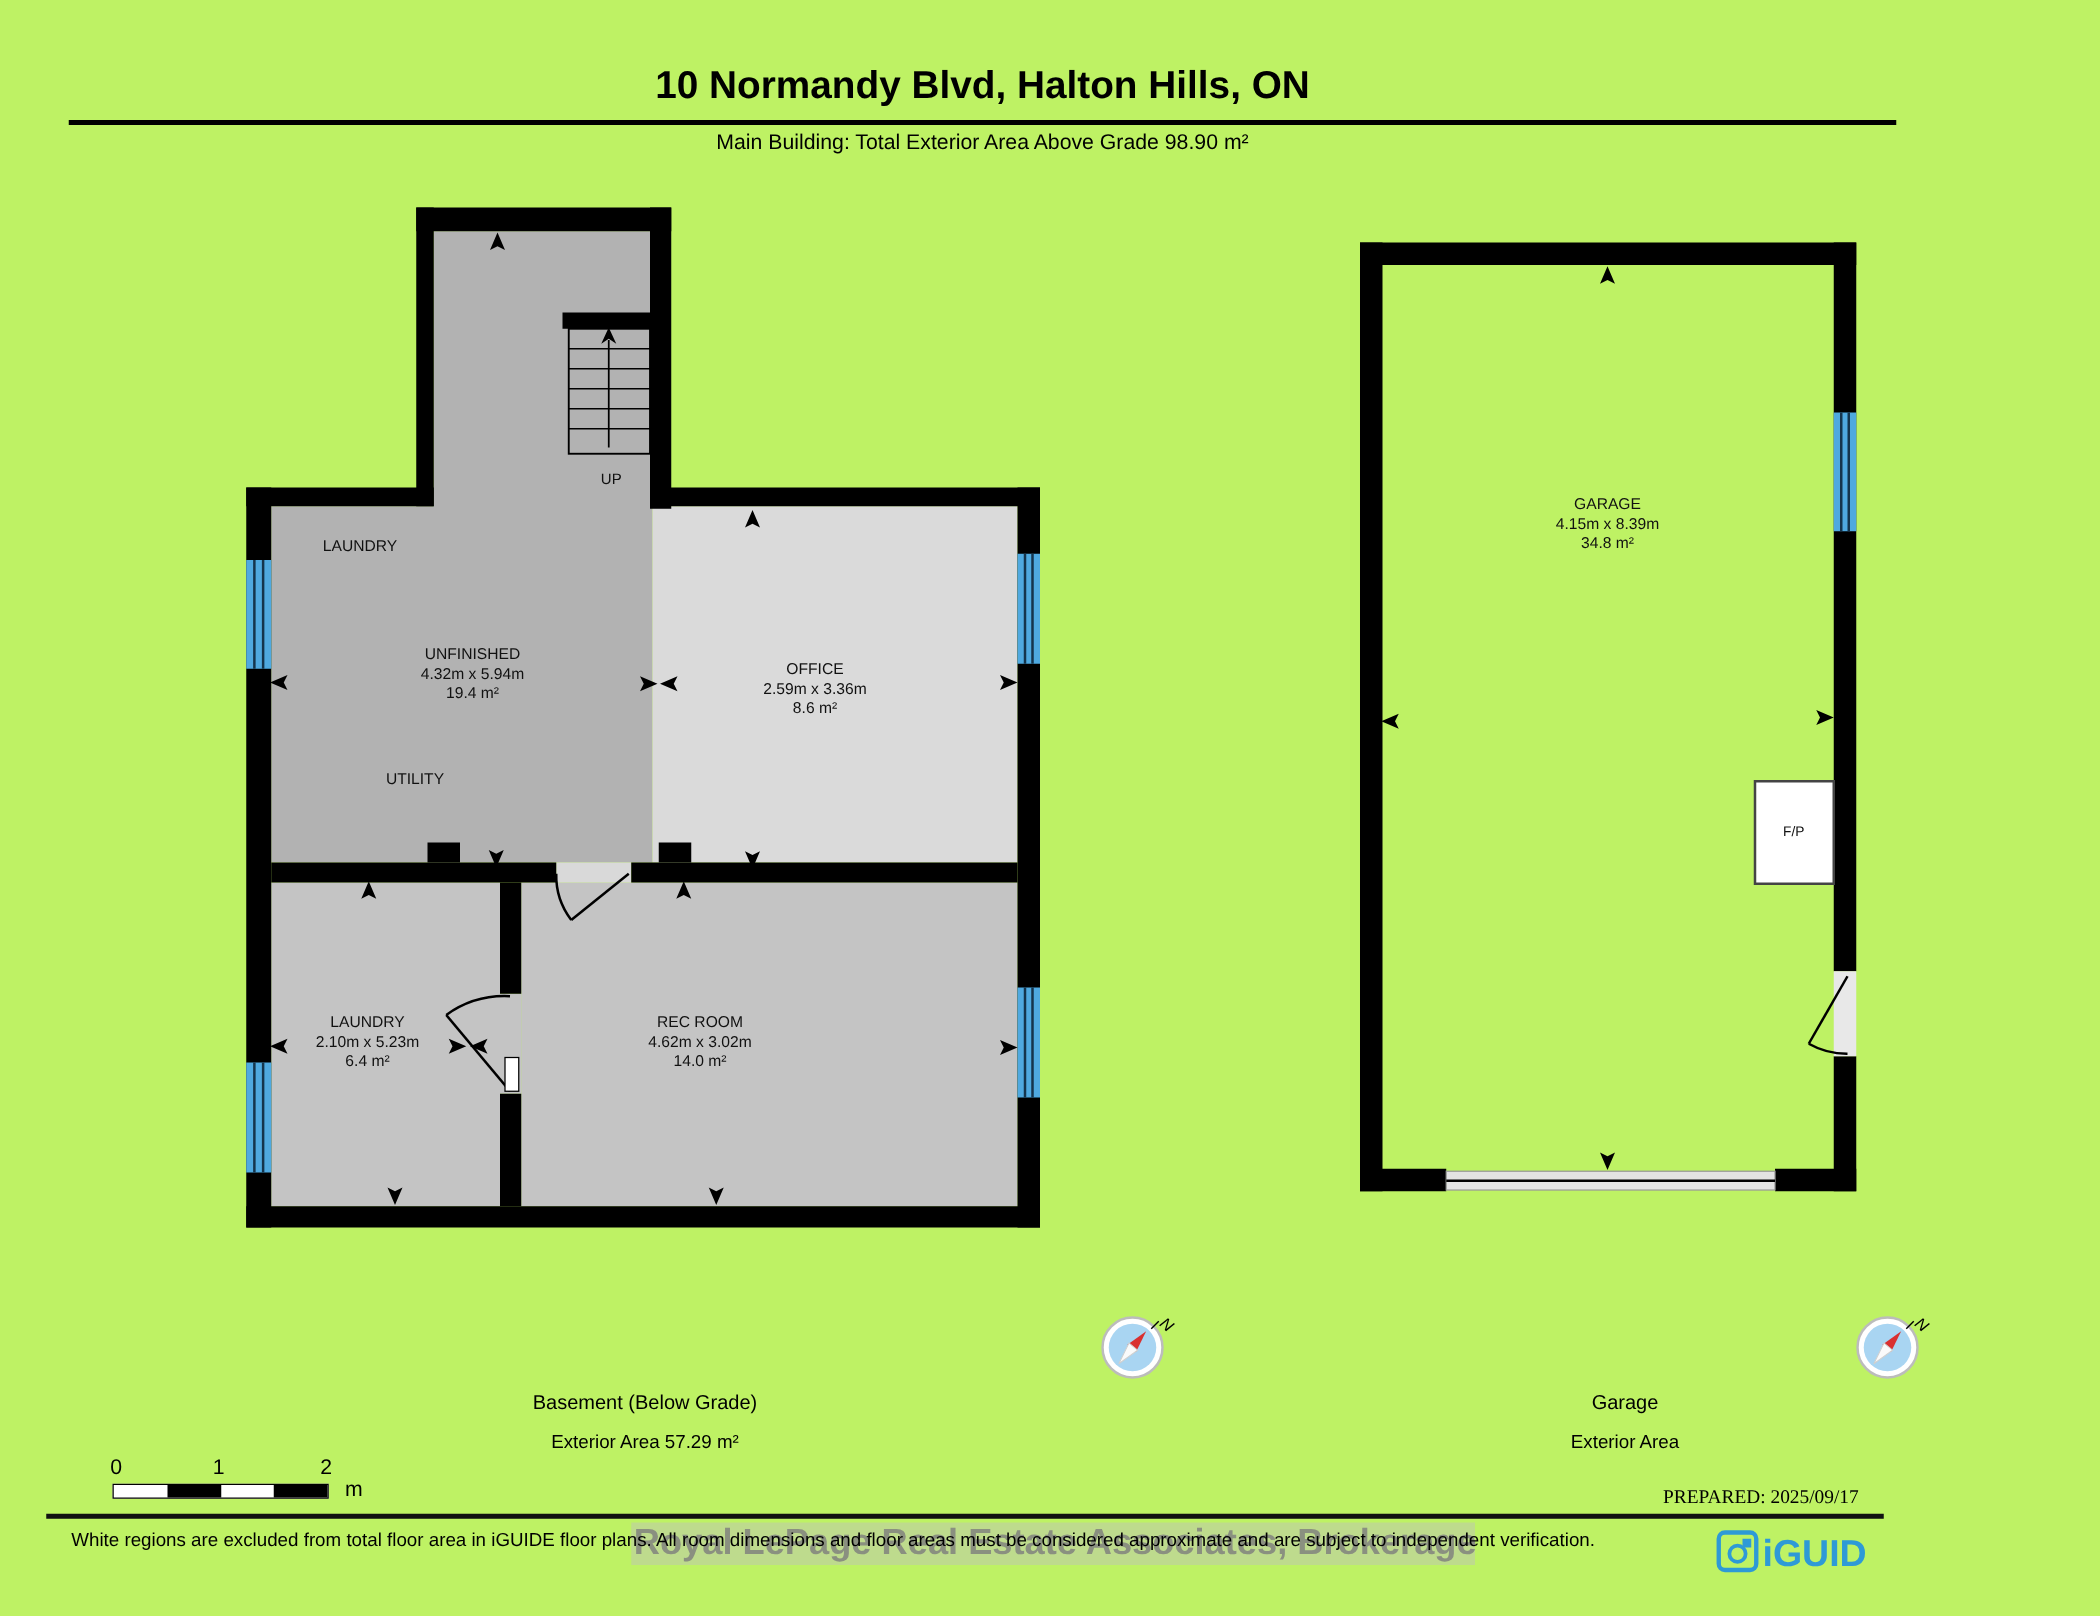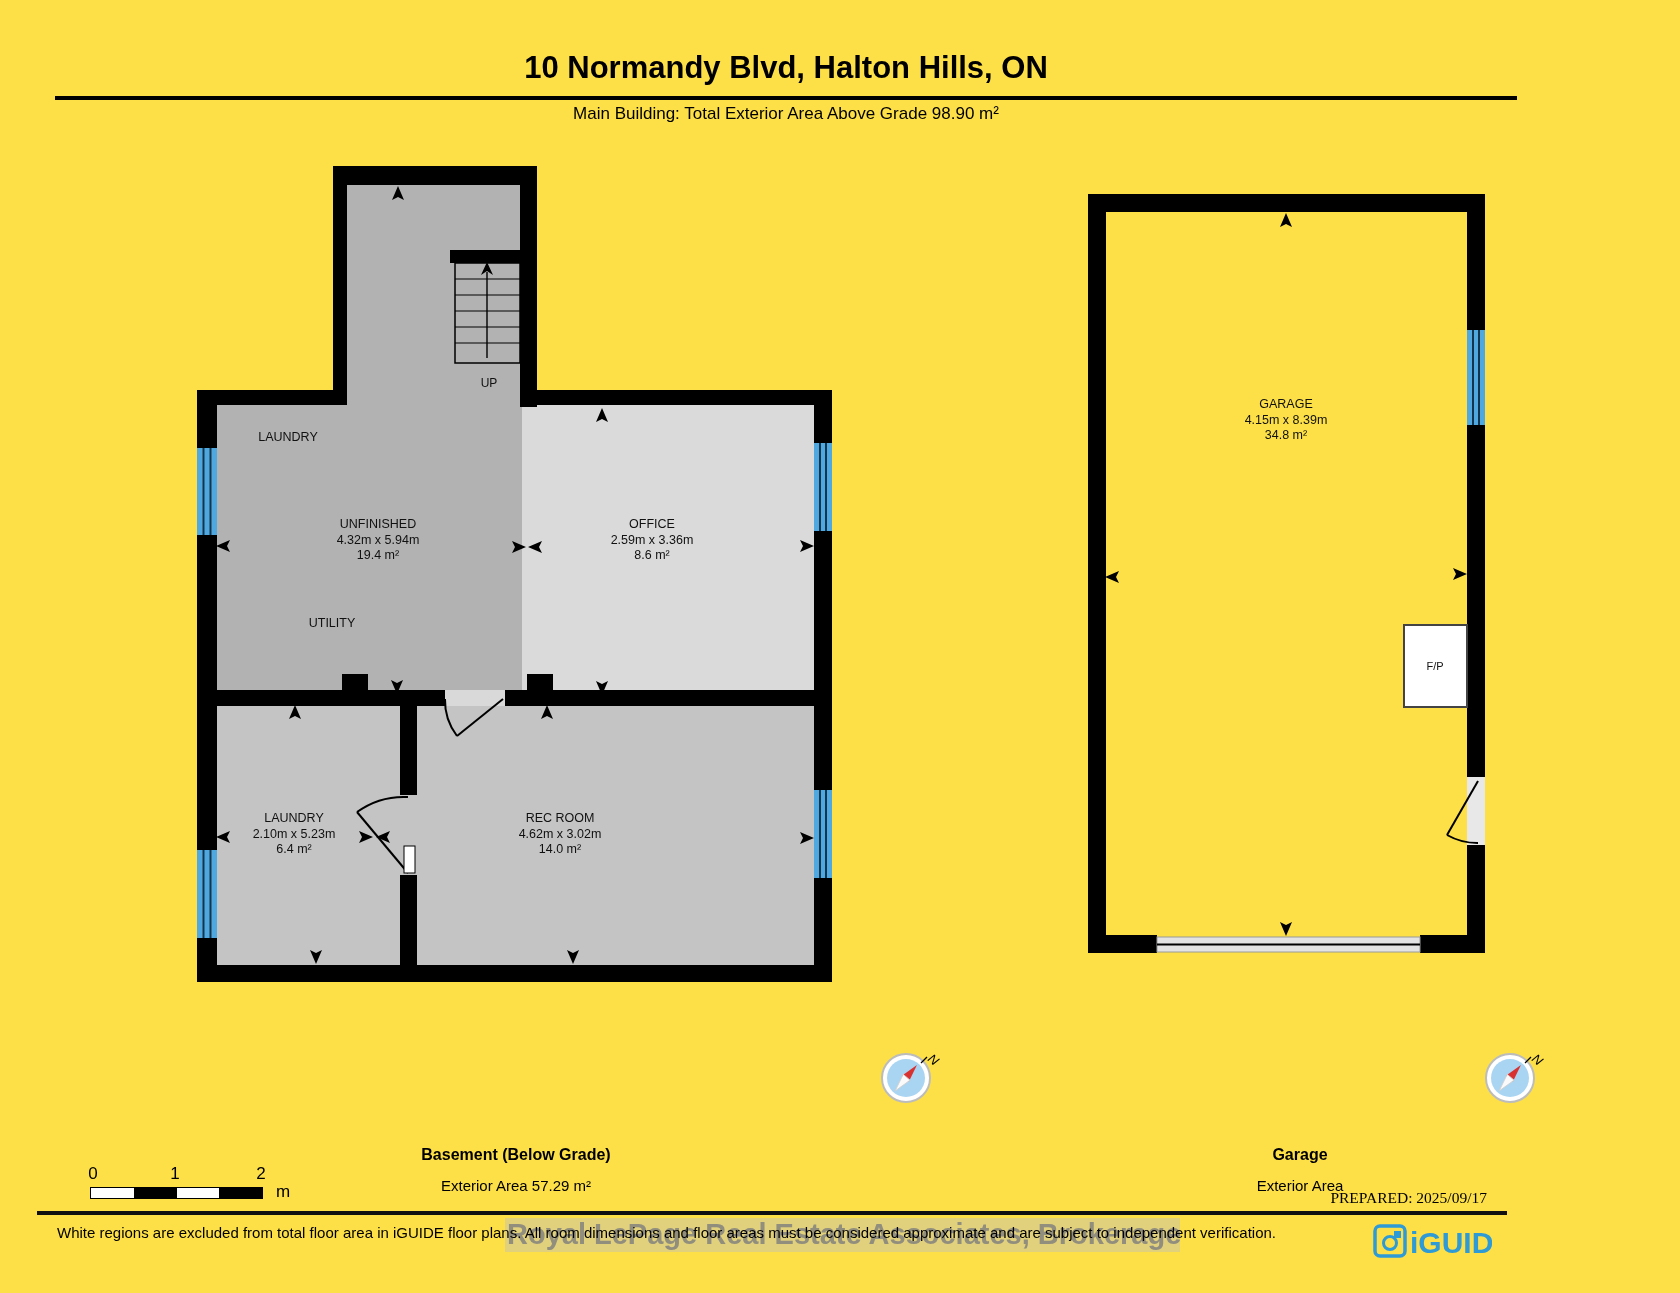--- a/index.html
+++ b/index.html
@@ -1,31 +1,31 @@
 <!DOCTYPE html>
 <html><head>
 <meta charset="utf-8">
 <style>
   html,body{margin:0;padding:0;background:#ffffff;}
-  .page{position:relative;width:1680px;height:1293px;background:#fde047;
+  .page{position:relative;width:1680px;height:1293px;background:#bef264;
         font-family:"Liberation Sans",sans-serif;color:#000;overflow:hidden;}
   .title{position:absolute;left:786px;top:50px;transform:translateX(-50%);
          font-size:31px;font-weight:bold;white-space:nowrap;}
   .subtitle{position:absolute;left:786px;top:104px;transform:translateX(-50%);
             font-size:17px;white-space:nowrap;}
   .toprule{position:absolute;left:55px;top:96px;width:1462px;height:4px;background:#000;}
   .plans-svg{position:absolute;left:0;top:0;z-index:1;}
   svg text{font-family:"Liberation Sans",sans-serif;}
   .room-label{position:absolute;transform:translate(-50%,-50%);text-align:center;
               font-size:12.5px;line-height:1.25;color:#111;white-space:nowrap;z-index:2;}
   .room-label span{display:block;}
   .small-label{position:absolute;transform:translate(-50%,-50%);font-size:12px;color:#111;
                white-space:nowrap;z-index:2;}
   .caption{position:absolute;transform:translateX(-50%);text-align:center;z-index:2;}
-  .cap-title{font-size:16px;font-weight:bold;margin-top:32px;}
+  .cap-title{font-size:16px;font-weight:normal;}
   .cap-sub{font-size:15px;margin-top:13px;}
   .scalebar{position:absolute;left:84px;top:1164px;width:230px;height:42px;z-index:2;}
   .scalebar .tick{position:absolute;top:0;transform:translateX(-50%);font-size:17px;}
   .sb-bar{position:absolute;left:6px;top:23px;width:173px;height:12px;
           border:1.5px solid #000;box-sizing:border-box;background:#fff;}
   .sb-seg{position:absolute;top:0;height:100%;background:#000;}
   .sb-unit{position:absolute;left:192px;top:18px;font-size:17px;}
   .footrule{position:absolute;left:37px;top:1211px;width:1470px;height:4px;background:#111;z-index:4;}
   .wm-band{position:absolute;left:505px;top:1218px;width:675px;height:34px;
            background:rgba(190,190,190,0.45);z-index:3;}
@@ -197,21 +197,21 @@
     <span>LAUNDRY</span>
   </div>
   <div class="room-label" style="left:378px;top:540px">
     <span>UNFINISHED</span>
     <span>4.32m x 5.94m</span>
     <span>19.4 m²</span>
   </div>
   <div class="room-label" style="left:332px;top:624px">
     <span>UTILITY</span>
   </div>
-  <div class="room-label" style="left:652px;top:540px">
+  <div class="room-label" style="left:652px;top:552px">
     <span>OFFICE</span>
     <span>2.59m x 3.36m</span>
     <span>8.6 m²</span>
   </div>
   <div class="room-label" style="left:294px;top:834px">
     <span>LAUNDRY</span>
     <span>2.10m x 5.23m</span>
     <span>6.4 m²</span>
   </div>
   <div class="room-label" style="left:560px;top:834px">

